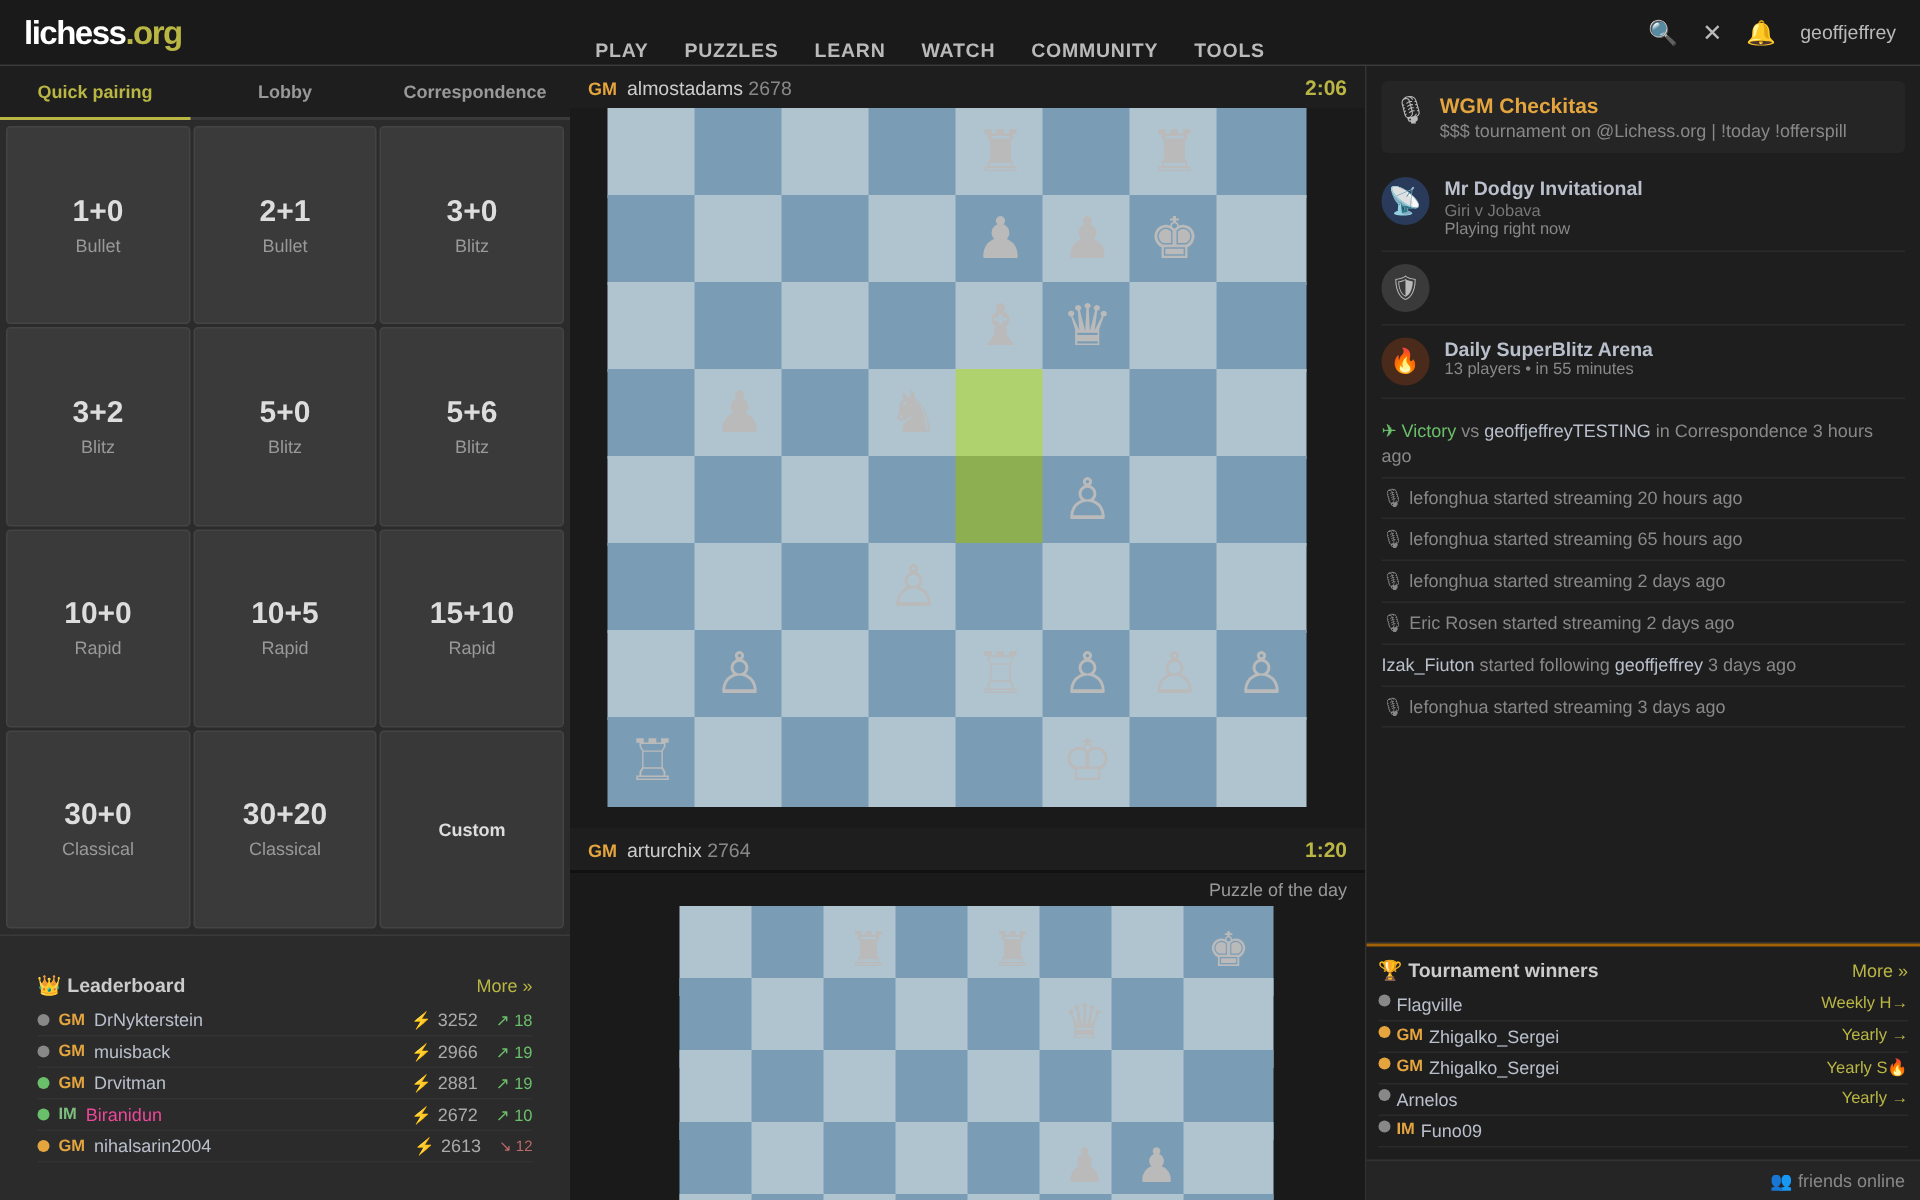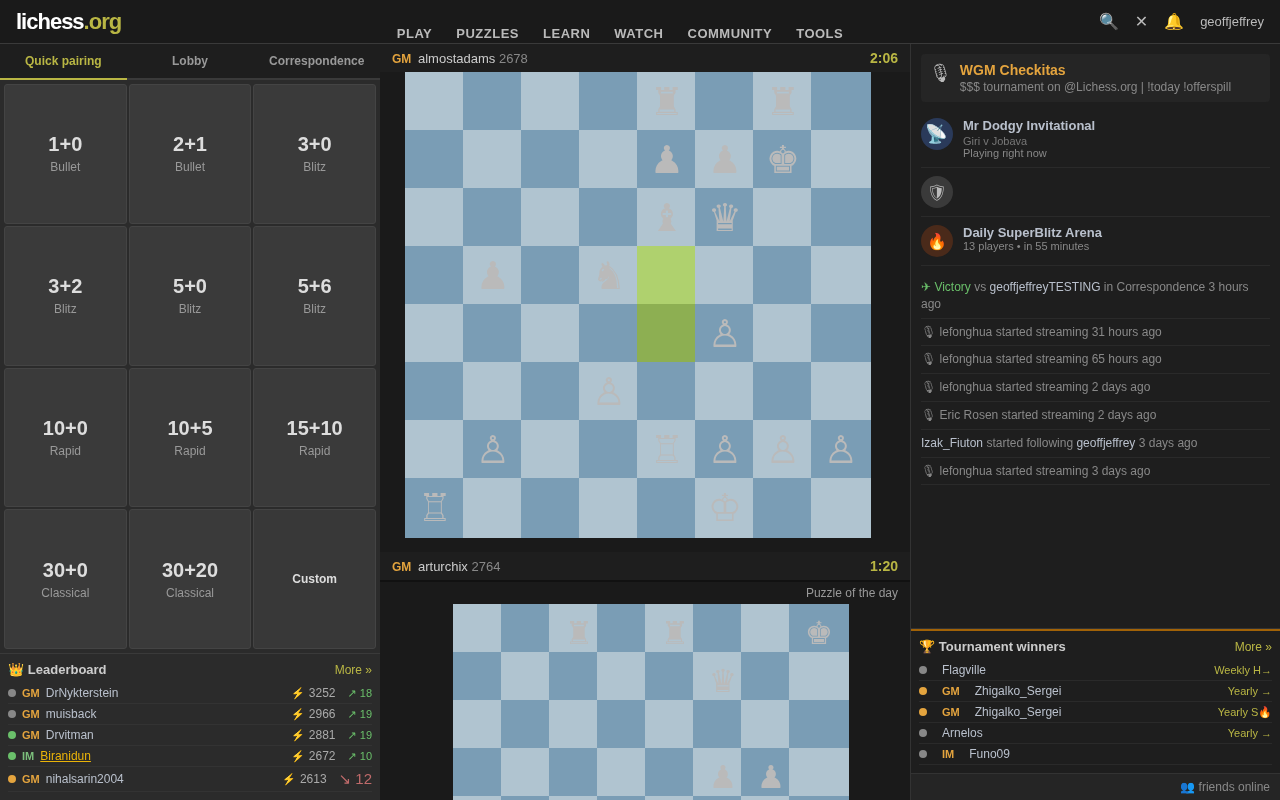--- a/index.html
+++ b/index.html
@@ -27,21 +27,21 @@
     .tab.active { color: #b9b644; border-bottom: 2px solid #b9b644; margin-bottom: -2px; }
 
     
     .pairing-grid { display: grid; grid-template-columns: repeat(3, 1fr); gap: 2px; padding: 4px; flex: 1; background: #2b2b2b; }
     .pairing-cell { background: #3a3a3a; border: 1px solid #444; cursor: pointer; display: flex; flex-direction: column; align-items: center; justify-content: center; padding: 10px 5px; border-radius: 3px; min-height: 80px; transition: background 0.15s; }
     .pairing-cell .time { font-size: 20px; font-weight: bold; color: #ddd; text-align: center; }
     .pairing-cell .type { font-size: 12px; color: #999; margin-top: 4px; }
     .pairing-cell.custom { background: #383838; }
 
     
-    #leaderboard { background: #2b2b2b; border-top: 1px solid #3a3a3a; padding: 8px; }
+    #leaderboard { background: #2b2b2b; border-top: 1px solid #3a3a3a; padding: 25px; }
     .section-header { display: flex; justify-content: space-between; align-items: center; margin-bottom: 6px; }
     .section-title { color: #ccc; font-weight: bold; font-size: 13px; }
     .more-link { color: #b9b644; font-size: 12px; cursor: pointer; }
     .lb-row { display: flex; align-items: center; padding: 3px 0; gap: 6px; border-bottom: 1px solid #333; }
 
     
     #center { flex: 1; display: flex; flex-direction: column; }
     .game-top-bar { background: #1e1e1e; padding: 6px 12px; display: flex; justify-content: space-between; align-items: center; }
     .player-info { color: #ccc; font-size: 13px; }
     .player-info .title { color: #e4a43e; font-weight: bold; margin-right: 3px; font-size: 12px; }
@@ -70,21 +70,21 @@
     .tournament-item { display: flex; align-items: flex-start; gap: 10px; padding: 8px 0; border-bottom: 1px solid #2a2a2a; }
     .t-icon { width: 32px; height: 32px; border-radius: 50%; background: #3a3a3a; display: flex; align-items: center; justify-content: center; font-size: 16px; flex-shrink: 0; }
     .t-info .t-name { color: #b9c0cc; font-size: 13px; font-weight: 600; }
     .t-info .t-desc { color: #777; font-size: 11px; margin-top: 2px; }
     .t-info .t-players { color: #888; font-size: 11px; }
     
     .activity-item { padding: 5px 0; border-bottom: 1px solid #2a2a2a; font-size: 12px; color: #888; line-height: 1.4; }
     
     
     .tournament-winners { background: #1e1e1e; border-top: 2px solid #a16207; padding: 8px; }
-    .tw-row { display: flex; align-items: center; gap: 15px; padding: 3px 0; border-bottom: 1px solid #2a2a2a; }
+    .tw-row { display: flex; align-items: flex-start; gap: 4px; padding: 3px 0; border-bottom: 1px solid #2a2a2a; }
     
     .friends-bar { padding: 6px 10px; background: #252525; text-align: right; color: #888; font-size: 12px; border-top: 1px solid #333; }
 
     
     .small-board { display: grid; grid-template-columns: repeat(8, 50px); grid-template-rows: repeat(8, 50px); }
     .board-section { flex: 1; display: flex; flex-direction: column; }
     .board-section + .board-section { border-top: 2px solid #111; }
   </style>
 </head>
 <body>
@@ -206,36 +206,36 @@
     <span style="color:#aaa;font-size:12px;margin-right:6px;display:flex;align-items:center;gap:4px;">
       <span style="font-size:11px;">⚡</span>2881
     </span>
     <span style="color:#6abf6a;font-size:11px;display:flex;align-items:center;">
       ↗ 19
     </span>
   </div>
           <div class="lb-row">
     <span style="width:8px;height:8px;border-radius:50%;background:#6abf6a;display:inline-block;flex-shrink:0;"></span>
     <span style="font-size:11px;font-weight:bold;color:#7cbf7c;">IM</span>
-    <span style="flex:1;color:#eab308;font-size:12px;text-decoration:underline;">Biranidun</span>
+    <span style="flex:1;color:#ec4899;font-size:12px;">Biranidun</span>
     <span style="color:#aaa;font-size:12px;margin-right:6px;display:flex;align-items:center;gap:4px;">
       <span style="font-size:11px;">⚡</span>2672
     </span>
     <span style="color:#6abf6a;font-size:11px;display:flex;align-items:center;">
       ↗ 10
     </span>
   </div>
           <div class="lb-row">
     <span style="width:8px;height:8px;border-radius:50%;background:#e4a43e;display:inline-block;flex-shrink:0;"></span>
     <span style="font-size:11px;font-weight:bold;color:#e4a43e;">GM</span>
     <span style="flex:1;color:#b9c0cc;font-size:12px;">nihalsarin2004</span>
     <span style="color:#aaa;font-size:12px;margin-right:6px;display:flex;align-items:center;gap:4px;">
       <span style="font-size:11px;">⚡</span>2613
     </span>
-    <span style="color:#bf6a6a;font-size:15px;display:flex;align-items:center;text-align:right;">
+    <span style="color:#bf6a6a;font-size:10px;display:flex;align-items:center;text-align:right;">
       ↘ 12
     </span>
   </div>
         </div>
     </div>
   </div>
 
   <div id="center">
 
     <div class="board-section" style="flex:1; display:flex; flex-direction:column;">
@@ -454,21 +454,21 @@
 
       <div style="margin-top:8px;">
         <div class="activity-item">
           <span style="color:#6abf6a;">✈ Victory</span>
           <span> vs </span>
           <span style="color:#b9c0cc;">geoffjeffreyTESTING</span>
           <span> in Correspondence 3 hours ago</span>
         </div>
         <div class="activity-item">
           <span>🎙</span>
-          <span> lefonghua started streaming 31 hours ago</span>
+          <span> lefonghua started streaming 20 hours ago</span>
         </div>
         <div class="activity-item">
           <span>🎙</span>
           <span> lefonghua started streaming 65 hours ago</span>
         </div>
         <div class="activity-item">
           <span>🎙</span>
           <span> lefonghua started streaming 2 days ago</span>
         </div>
         <div class="activity-item">

